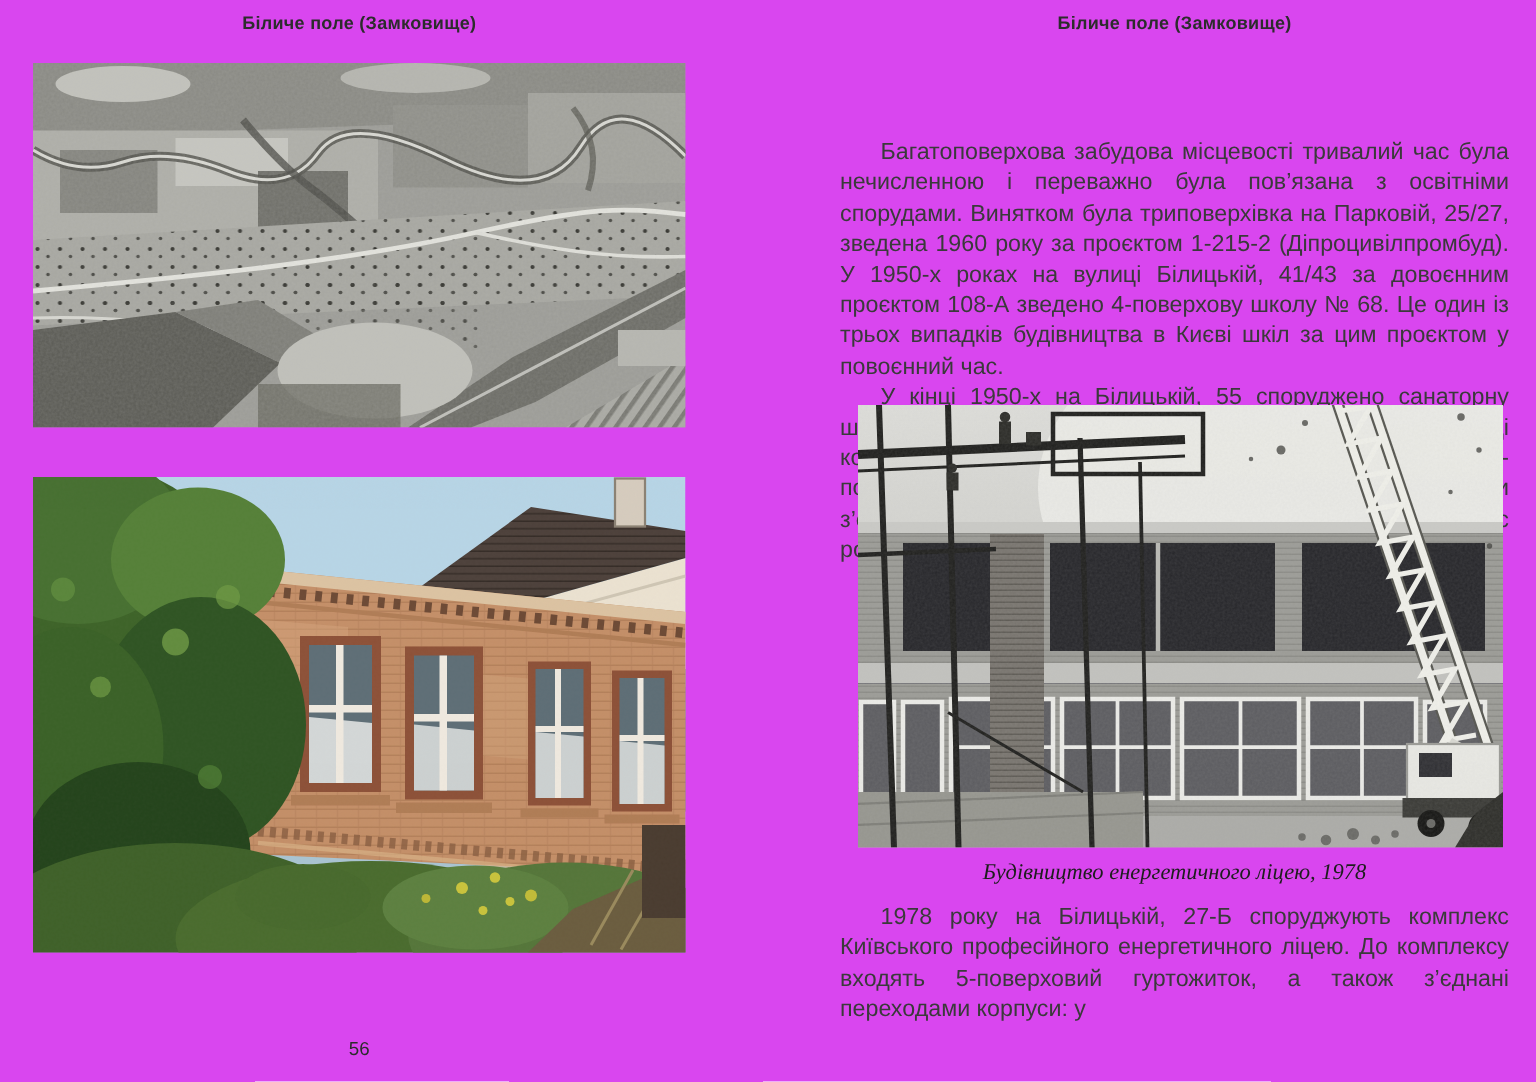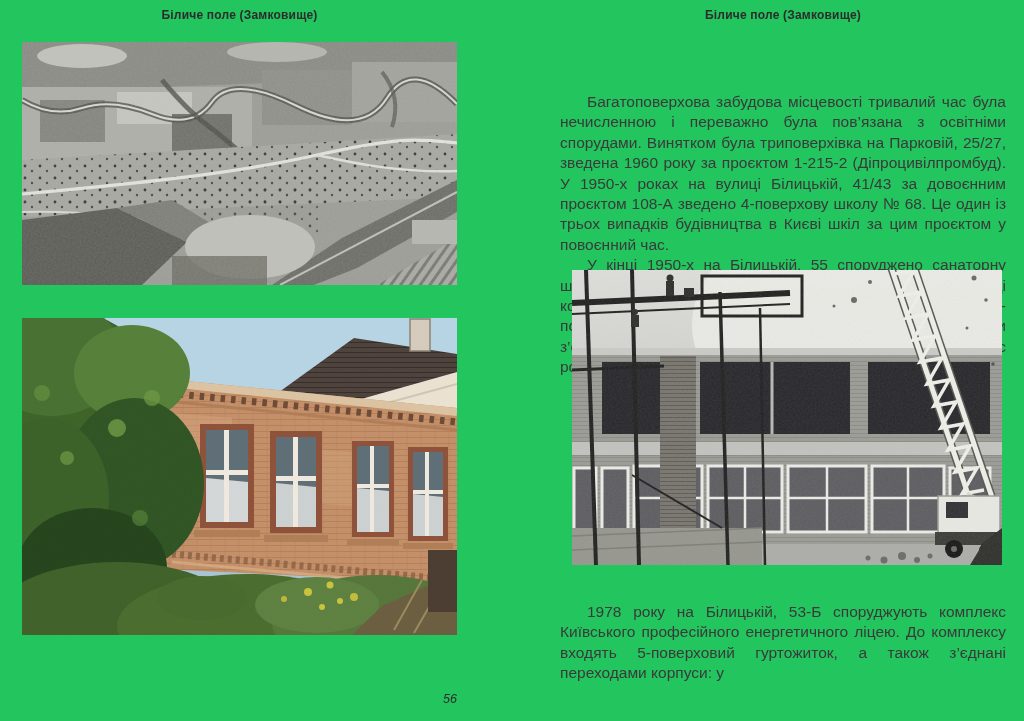--- a/index.html
+++ b/index.html
@@ -1,23 +1,23 @@
 <!DOCTYPE html>
 <html><head>
 <meta charset="utf-8">
 <style>
   html,body{margin:0;padding:0;background:#ffffff;}
-  .spread{position:relative;width:1024px;height:721px;background:#22c55e;overflow:hidden;
+  .spread{position:relative;width:1024px;height:721px;background:#d946ef;overflow:hidden;
           font-family:"Liberation Sans",sans-serif;color:#3a3a3a;}
   .abs{position:absolute;}
   .running-header{font-size:12px;font-weight:bold;color:#2c2c2c;text-align:center;letter-spacing:.2px;}
   .caption{font-family:"Liberation Serif",serif;font-style:italic;font-size:15px;color:#1d1d1d;text-align:center;line-height:18px;}
   .bodytext{font-size:15.5px;line-height:20.4px;text-align:justify;color:#3a3a3a;}
   .bodytext p{margin:0;text-indent:27px;}
-  .pagenum{font-size:12.5px;color:#2c2c2c;text-align:right;font-style:italic;}
+  .pagenum{font-size:12.5px;color:#2c2c2c;text-align:center;}
   figure{margin:0;padding:0;}
   svg{display:block;}
   
   #hdr-l{left:22px;top:8px;width:435px;}
   #photo-aerial{left:22px;top:42px;width:435px;height:243px;}
   #cap-aerial{left:22px;top:290px;width:435px;}
   #photo-house{left:22px;top:318px;width:435px;height:317px;}
   #pn-l{left:22px;top:692px;width:435px;}
   #hdr-r{left:560px;top:8px;width:446px;}
   #text-top{left:560px;top:44px;width:446px;margin-top:48px;}
@@ -323,19 +323,20 @@
           <circle cx="395" cy="58" r="1.5"></circle>
         <circle cx="421" cy="94" r="1.8"></circle>
           <circle cx="298" cy="12" r="2"></circle>
           <circle cx="262" cy="36" r="1.5"></circle>
         <circle cx="282" cy="30" r="3"></circle>
       </g>
       <rect width="430" height="295" filter="url(#grainC)" opacity="0.28"></rect>
     </svg>
   </figure>
 
+  <div class="abs caption" id="cap-constr">Будівництво енергетичного ліцею, 1978</div>
 
   <div class="abs bodytext" id="text-bottom">
-    <p>1978 року на Білицькій, 53-Б споруджують комплекс Київського професійного енергетичного ліцею. До комплексу входять 5-поверховий гуртожиток, а також з’єднані переходами корпуси: у</p>
+    <p>1978 року на Білицькій, 27-Б споруджують комплекс Київського професійного енергетичного ліцею. До комплексу входять 5-поверховий гуртожиток, а також з’єднані переходами корпуси: у</p>
   </div>
 
 
 </div>
 
 </body></html>

